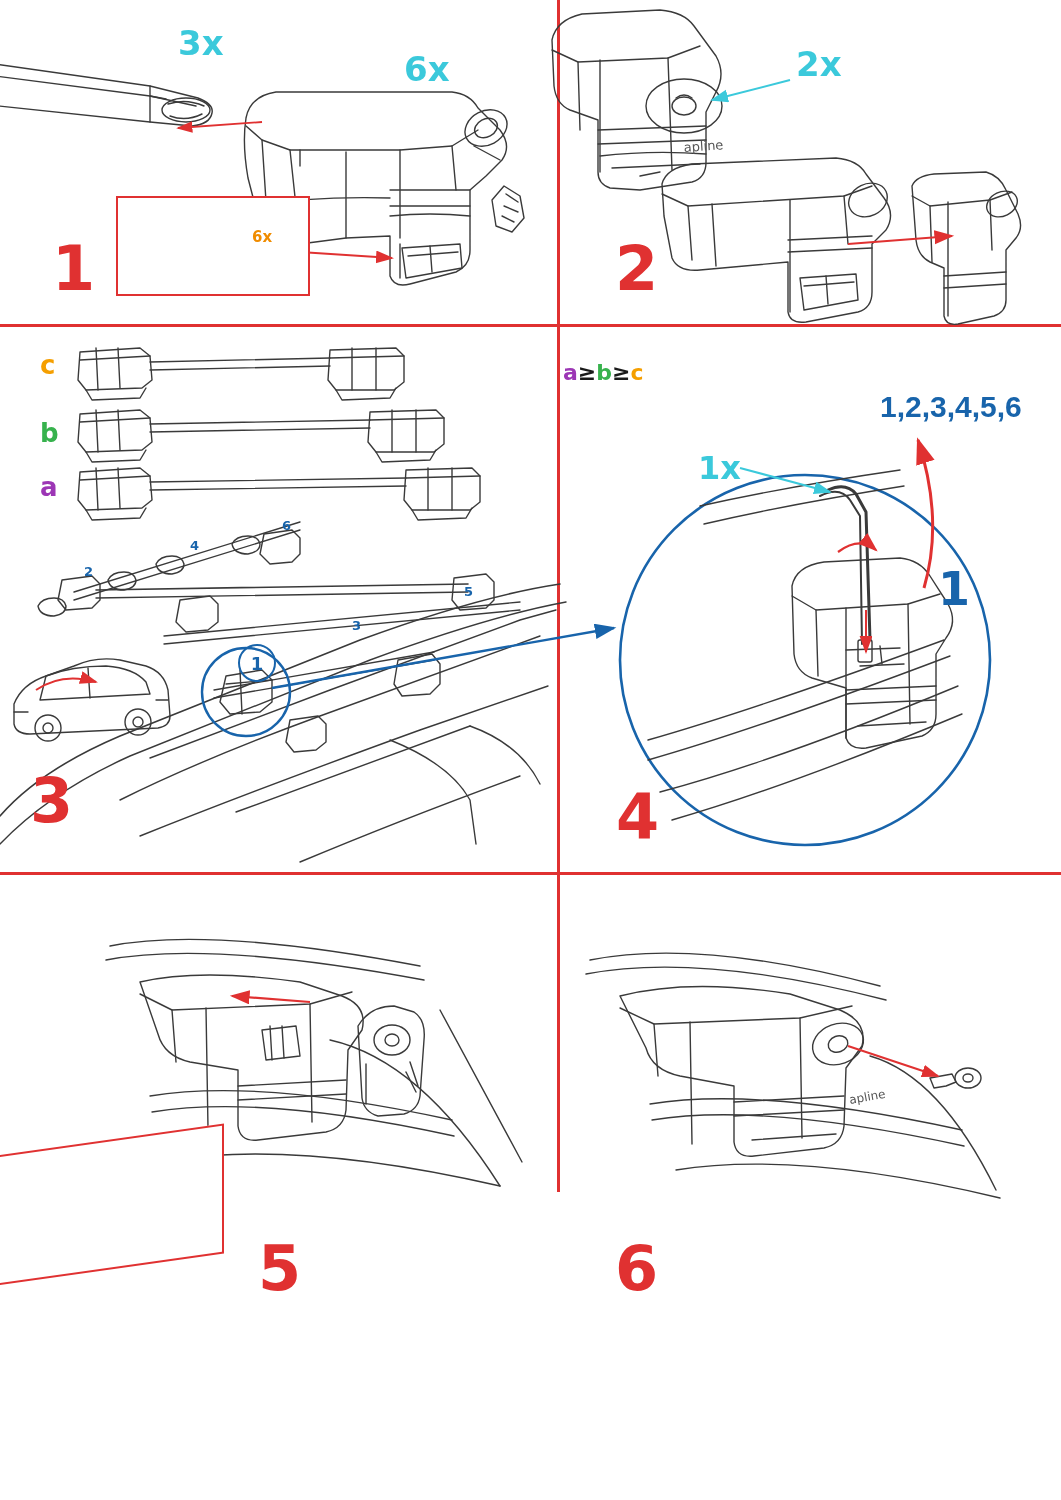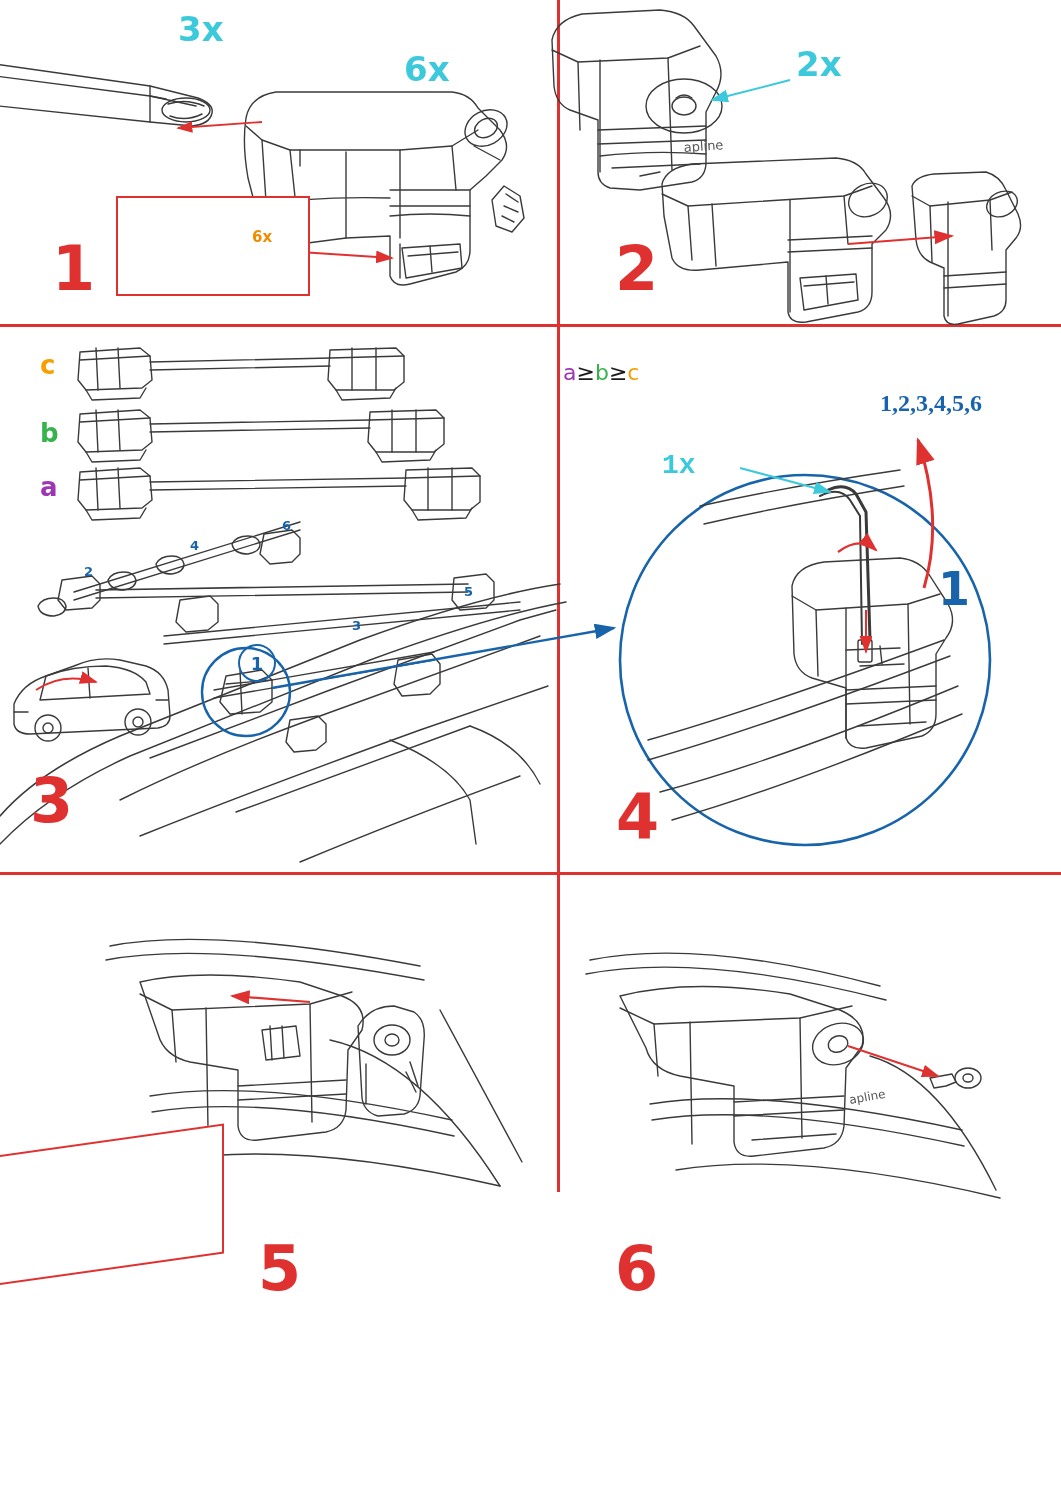--- a/index.html
+++ b/index.html
@@ -41,41 +41,41 @@
 
   
   .qty{
     position:absolute;
     font-family:"DejaVu Sans", sans-serif;
     font-weight:700;
     color:#3bc9db;
     font-size:34px;
     line-height:1;
   }
-  .q3x{left:178px;top:12px;}
+  .q3x{left:178px;top:26px;}
   .q6x{left:404px;top:52px;}
   .q2x{left:796px;top:47px;}
-  .q1x{left:662px;top:452px;font-size:28px;font-family:Liberation Mono, monospace;}
+  .q1x{left:698px;top:452px;font-size:32px;}
   .q6small{position:absolute;left:252px;top:228px;font-size:15px;color:#f08c00;font-family:"DejaVu Sans",sans-serif;font-weight:700;}
 
   
   .letter{position:absolute;font-family:"DejaVu Sans",sans-serif;font-weight:700;font-size:26px;}
   .lc{left:40px;top:350px;color:#f59f00;}
   .lb{left:40px;top:418px;color:#37b24d;}
   .la{left:40px;top:472px;color:#9c36b5;}
 
-  .abc{position:absolute;left:563px;top:360px;font-family:"DejaVu Sans",sans-serif;font-weight:400;font-size:22px;}
+  .abc{position:absolute;left:563px;top:360px;font-family:"DejaVu Sans",sans-serif;font-weight:700;font-size:22px;}
   .abc .a{color:#9c36b5;}
   .abc .b{color:#37b24d;}
   .abc .c{color:#f59f00;}
   .abc .op{color:#1a1a1a;}
 
   .seq{
     position:absolute;left:880px;top:390px;
-    font-family:Liberation Serif, serif;font-weight:700;font-size:24px;color:#1864ab;
+    font-family:Liberation Sans, sans-serif;font-weight:700;font-size:30px;color:#1864ab;
     letter-spacing:0px;
   }
   .big1{
     position:absolute;left:938px;top:562px;
     font-family:"DejaVu Sans",sans-serif;font-weight:700;font-size:46px;color:#1864ab;
   }
   .circ1{
     position:absolute;left:238px;top:644px;width:34px;height:34px;border:2px solid #1864ab;border-radius:50%;
     color:#1864ab;font-family:"DejaVu Sans",sans-serif;font-weight:700;font-size:18px;
     display:flex;align-items:center;justify-content:center;

